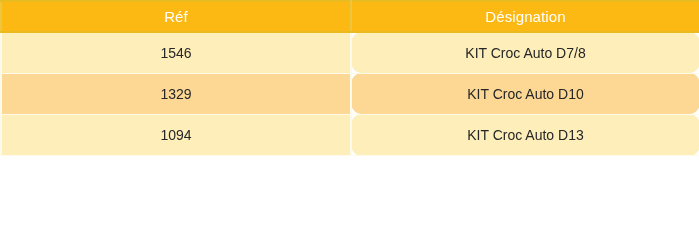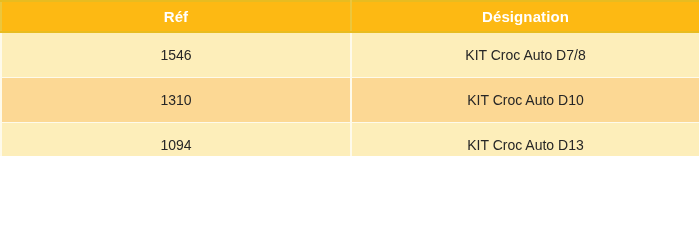--- a/index.html
+++ b/index.html
@@ -23,21 +23,21 @@
   }
 
   
   .product-table thead tr {
     height: 31px;
   }
   .product-table thead th {
     background: #fdb913;
     color: #ffffff;
     font-size: 15px;
-    font-weight: bold;
+    font-weight: normal;
     text-align: center;
     vertical-align: middle;
     padding: 0;
     border-top: 2px solid #e8bc20;
     border-bottom: 2px solid #e8bc20;
     border-left: 2px solid #ecc63c;
     border-right: 2px solid #ecc63c;
     box-sizing: border-box;
     letter-spacing: 0.1px;
   }
@@ -56,52 +56,53 @@
     background: #fdeeba;
   }
   .product-table tbody tr.row-even td {
     background: #fcd894;
   }
   .product-table tbody td {
     color: #262626;
     font-size: 14px;
     text-align: center;
     vertical-align: middle;
-    padding: 14px;
+    padding: 4px;
     border-left: 2px solid #fefaea;
     border-right: 2px solid #fefaea;
     border-top: 1px solid #fefaea;
     border-bottom: 1px solid #fefaea;
     box-sizing: border-box;
     white-space: nowrap;
   }
   .product-table tbody td.cell-ref {
     width: 350px;
   }
   .product-table tbody td.cell-desig {
     width: 349px;
+    border-radius: 11px;
   }
 </style>
 </head>
 <body>
 
 <table class="product-table">
   <thead>
     <tr>
       <th class="col-ref">Réf</th>
       <th class="col-desig">Désignation</th>
     </tr>
   </thead>
   <tbody>
     <tr class="row-odd">
       <td class="cell-ref">1546</td>
       <td class="cell-desig">KIT Croc Auto D7/8</td>
     </tr>
     <tr class="row-even">
-      <td class="cell-ref">1310</td>
+      <td class="cell-ref">1329</td>
       <td class="cell-desig">KIT Croc Auto D10</td>
     </tr>
     <tr class="row-odd">
       <td class="cell-ref">1094</td>
       <td class="cell-desig">KIT Croc Auto D13</td>
     </tr>
   </tbody>
 </table>
 
 </body></html>

